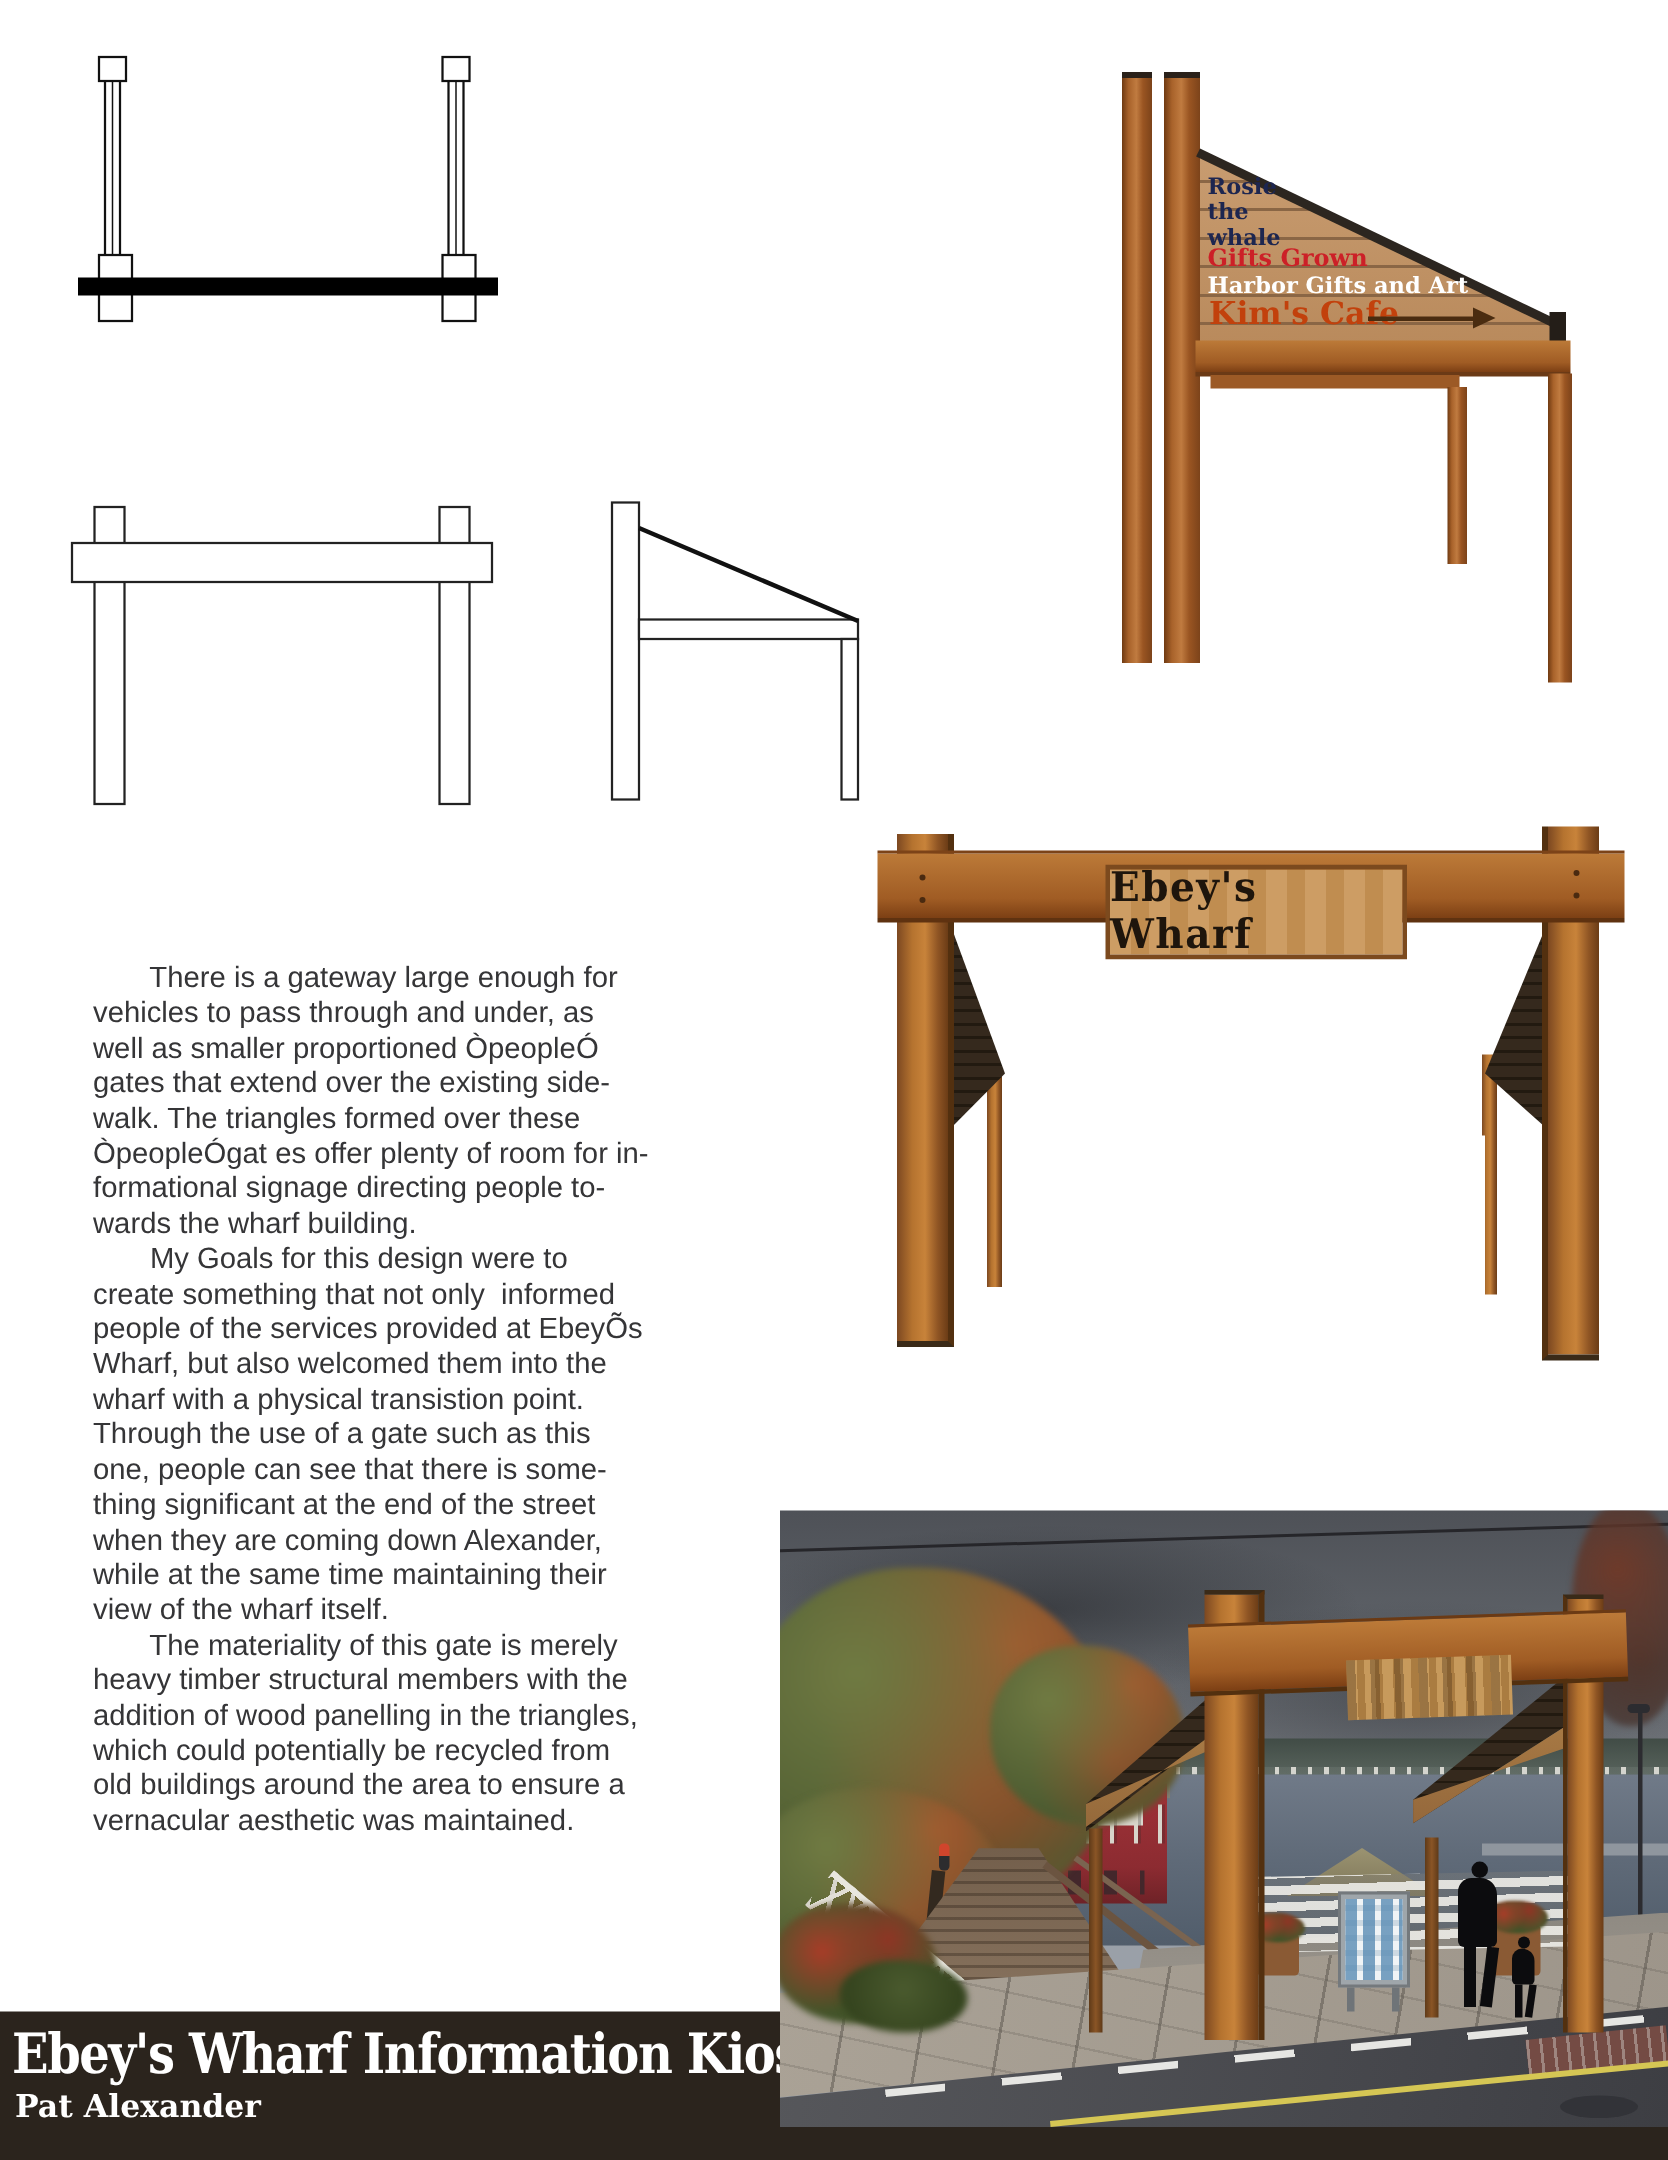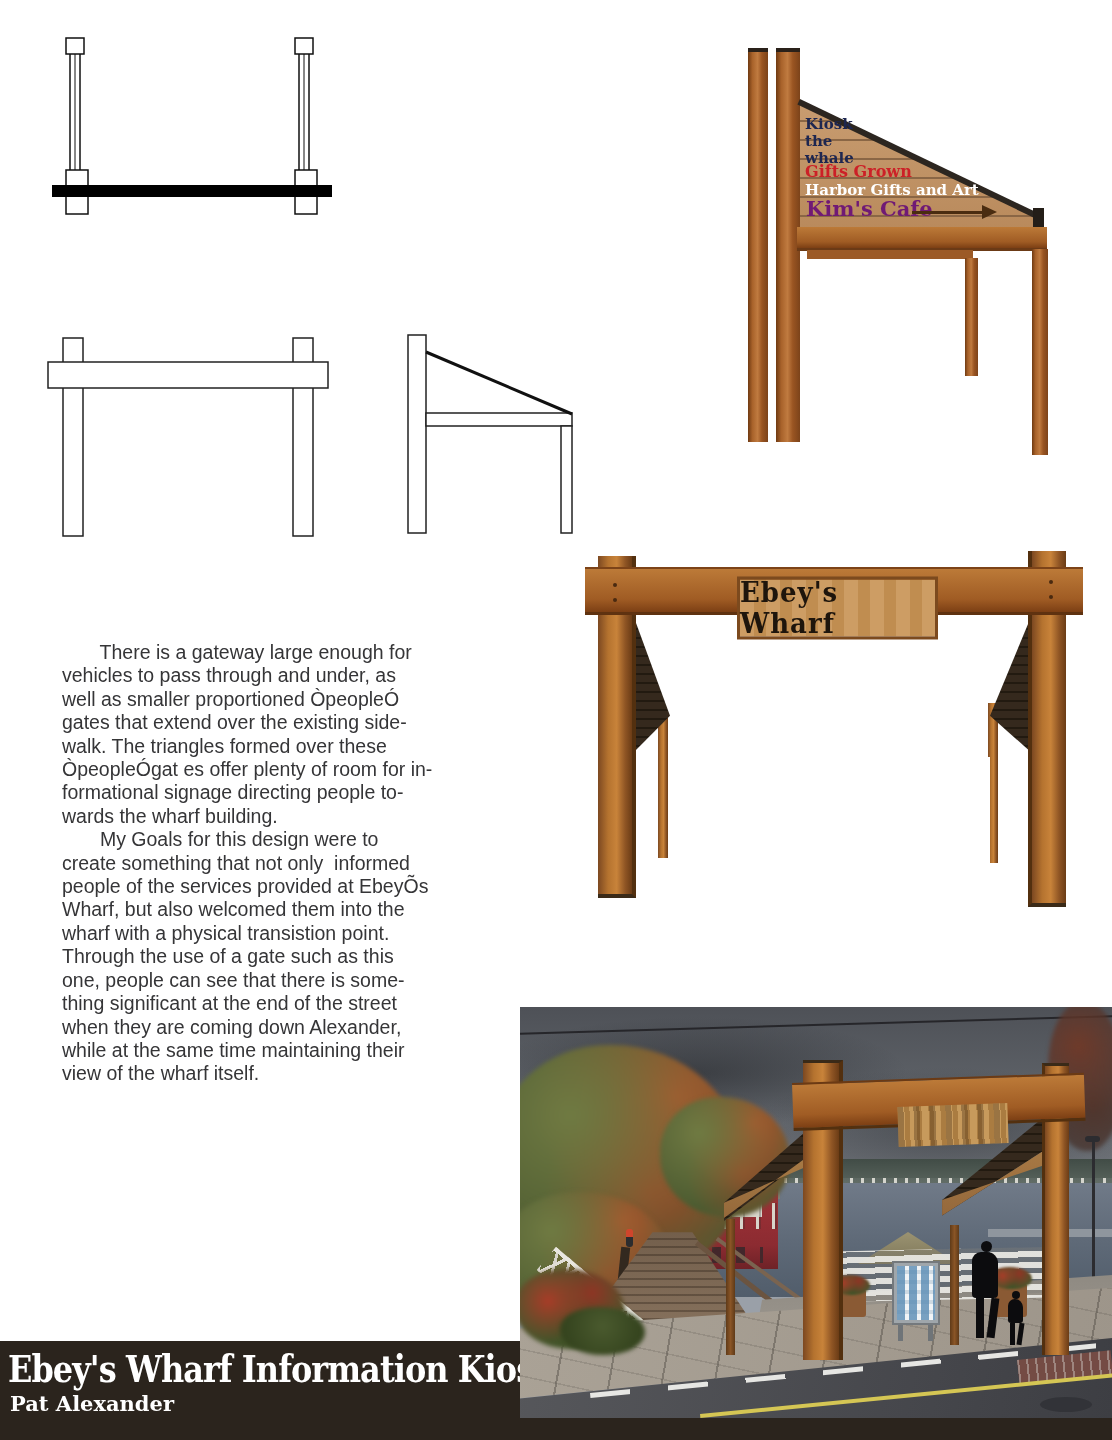--- a/index.html
+++ b/index.html
@@ -94,26 +94,26 @@
 <div class="abs r1">
   <div class="abs woodv" style="left:118px;top:48px;width:20px;height:390px;border-top:4px solid #2a211a"></div>
   <div class="abs woodv" style="left:146px;top:48px;width:24px;height:390px;border-top:4px solid #2a211a"></div>
   <div class="abs sign-tri"></div>
   <div class="abs hyp"></div>
   <div class="abs" style="left:403px;top:208px;width:11px;height:22px;background:#241e18"></div>
   <div class="abs woodh" style="left:167px;top:227px;width:250px;height:21px;border-bottom:3px solid #6b3a16"></div>
   <div class="abs" style="left:177px;top:250px;width:166px;height:9px;background:#9c5a26"></div>
   <div class="abs woodv" style="left:335px;top:258px;width:13px;height:118px"></div>
   <div class="abs woodv" style="left:402px;top:249px;width:16px;height:206px"></div>
-  <div class="sideSignText" style="left:175px;top:116px;font-size:15px;color:#1d2650;white-space:pre">Kiosk
+  <div class="sideSignText" style="left:175px;top:116px;font-size:15px;color:#1d2650;white-space:pre">Rosie
 the
 whale</div>
   <div class="sideSignText" style="left:175px;top:163px;font-size:16px;color:#cc2027">Gifts Grown</div>
   <div class="sideSignText" style="left:175px;top:182px;font-size:15px;color:#ffffff">Harbor Gifts and Art</div>
-  <div class="sideSignText" style="left:176px;top:200px;font-size:21px;color:#701a75">Kim's Cafe</div>
+  <div class="sideSignText" style="left:176px;top:200px;font-size:21px;color:#c2410c">Kim's Cafe</div>
   <div class="abs" style="left:282px;top:211px;width:72px;height:3px;background:#4a2c10"></div>
   <div class="abs" style="left:352px;top:205px;width:0;height:0;border-left:15px solid #4a2c10;border-top:7px solid rgba(0,0,0,0);border-bottom:7px solid rgba(0,0,0,0)"></div>
 </div>
 
 <div class="abs r2">
   <div class="abs woodv2" style="left:93px;top:172px;width:10px;height:146px"></div>
   <div class="abs woodv2" style="left:423px;top:163px;width:10px;height:160px"></div>
   <div class="abs wing" style="left:67px;top:72px;width:38px;height:142px;clip-path:polygon(0 0,100% 73%,0 100%)"></div>
   <div class="abs wing" style="left:425px;top:72px;width:43px;height:142px;clip-path:polygon(100% 0,0 73%,100% 100%)"></div>
   <div class="abs woodv2" style="left:33px;top:16px;width:34px;height:338px;border-bottom:4px solid #3a2a18;border-right:4px solid #53300f"></div>
@@ -142,20 +142,26 @@
 create something that not only  informed
 people of the services provided at EbeyÕs
 Wharf, but also welcomed them into the
 wharf with a physical transistion point.
 Through the use of a gate such as this
 one, people can see that there is some-
 thing significant at the end of the street
 when they are coming down Alexander,
 while at the same time maintaining their
 view of the wharf itself.</p>
+  <p>       The materiality of this gate is merely
+heavy timber structural members with the
+addition of wood panelling in the triangles,
+which could potentially be recycled from
+old buildings around the area to ensure a
+vernacular aesthetic was maintained.</p>
 </div>
 
 <div class="abs photo">
   <div style="left:-8px;top:26px;width:620px;height:2px;background:#26262a;transform:rotate(-1.7deg);transform-origin:0 0"></div>
   <div class="blob" style="left:528px;top:-6px;width:76px;height:150px;background:
         radial-gradient(circle at 40% 30%, #6e3a2a, rgba(0,0,0,0) 60%),
         radial-gradient(circle at 60% 70%, #50352c, rgba(0,0,0,0) 60%),rgba(58,44,38,.55)"></div>
   <div style="left:0;top:152px;width:592px;height:26px;background:linear-gradient(#414c46,#5a655e)"></div>
   <div style="left:0;top:171px;width:592px;height:5px;background:repeating-linear-gradient(to right,rgba(235,233,226,.85) 0 3px,rgba(120,130,125,.3) 3px 11px)"></div>
   <div style="left:0;top:176px;width:592px;height:114px;background:linear-gradient(180deg,#707a88 0%,#5f6a78 50%,#515d6b)"></div>

